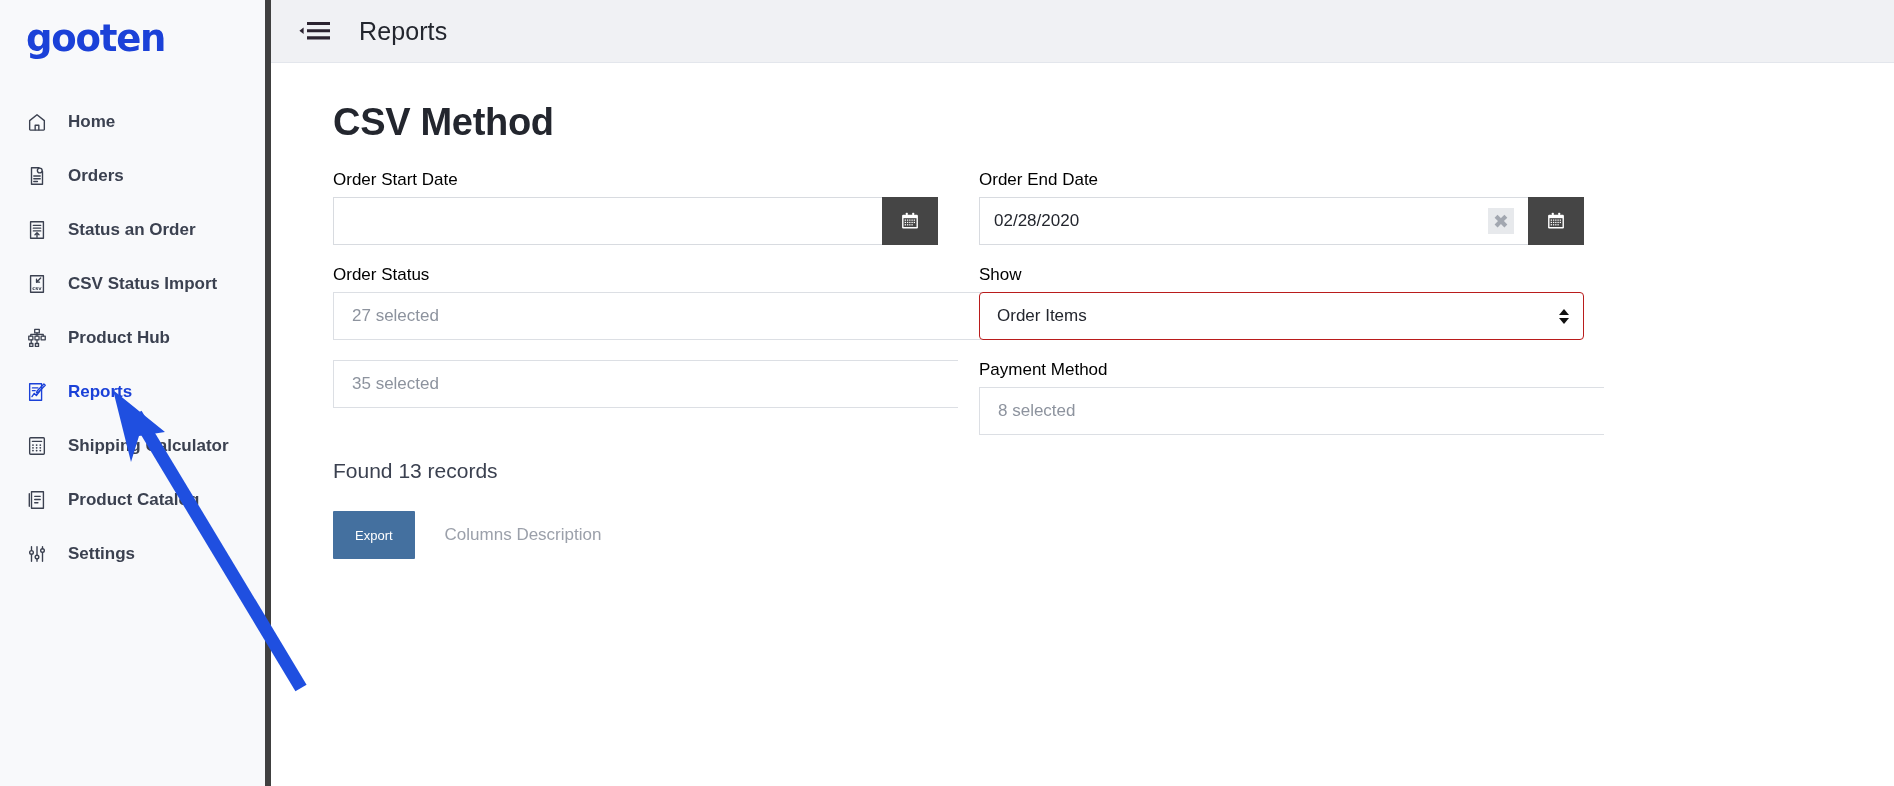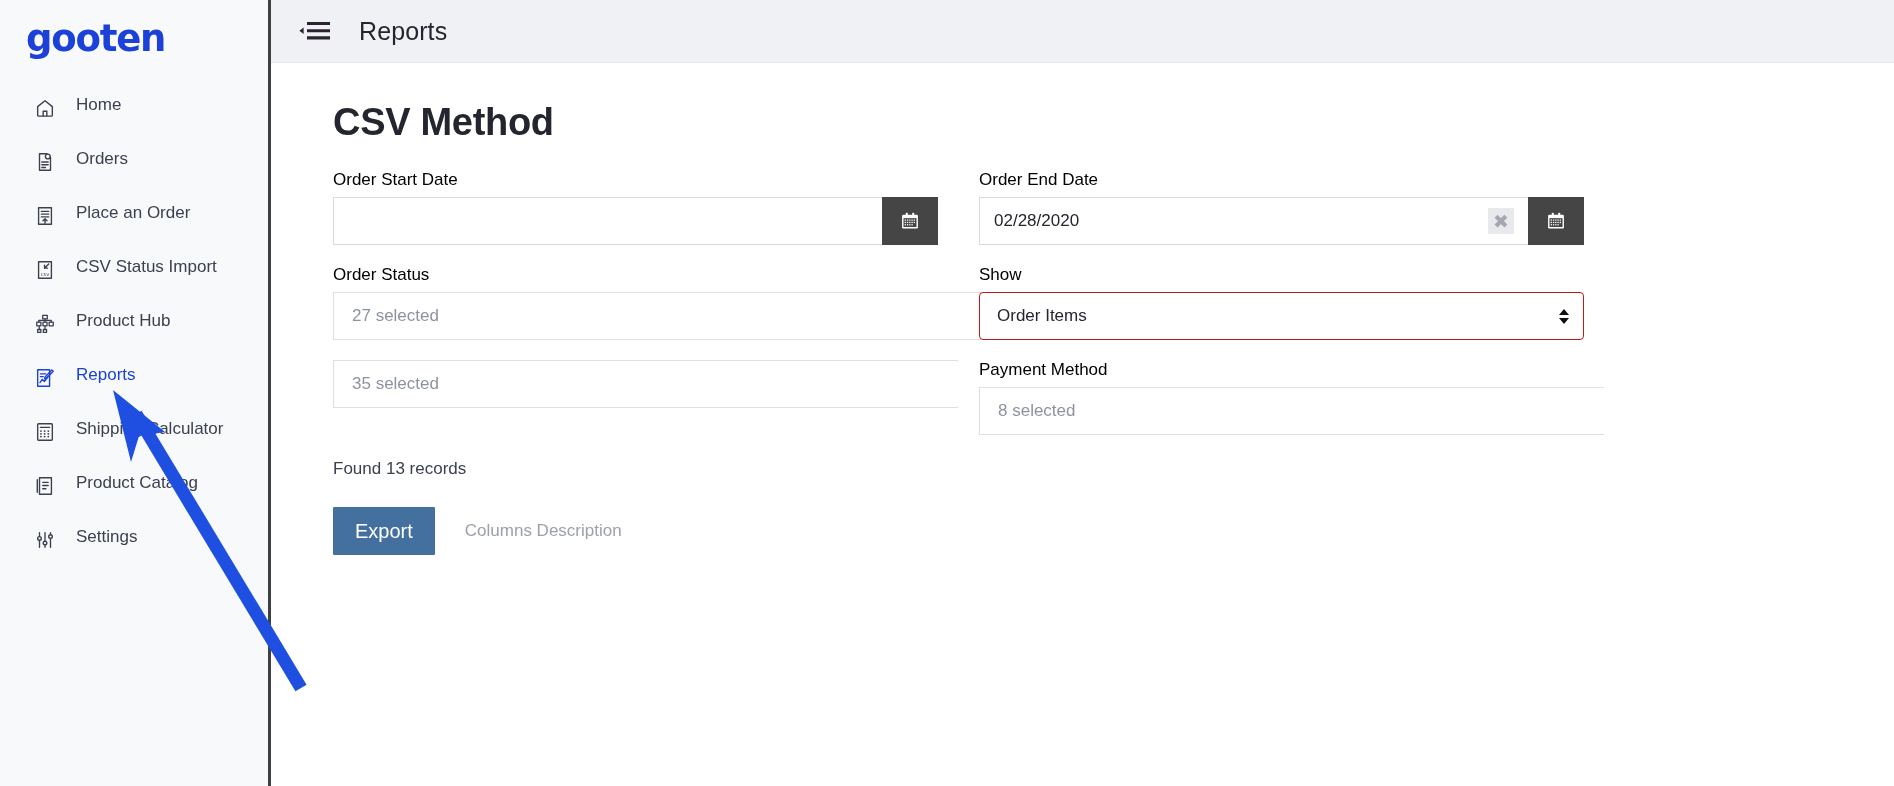--- a/index.html
+++ b/index.html
@@ -14,43 +14,45 @@
     position: relative;
     width: 1894px; height: 786px;
     display: flex;
   }
 
   
   .sidebar {
     width: 271px;
     height: 786px;
     background: #f8f9fb;
-    border-right: 3px solid #404040;
+    border-right: 6px solid #404040;
     flex: 0 0 271px;
     position: relative;
   }
   .logo {
     padding: 20px 0 0 26px;
     font-size: 37px;
     font-weight: bold;
     letter-spacing: -1.2px;
     color: #1b41d8;
     font-family: "DejaVu Sans", sans-serif;
     line-height: 1;
   }
   .nav {
     margin-top: 38px;
   }
   .nav-item {
     display: flex;
+    align-items: center;
     height: 54px;
-    padding-left: 32px;
+    padding-left: 24px;
     cursor: pointer;
     color: #3b4150;
     font-size: 17px;
+    font-weight: bold;
   }
   .nav-item .nav-icon {
     width: 26px; height: 26px;
     margin-right: 18px;
     display: flex; align-items: center; justify-content: center;
     flex: 0 0 26px;
   }
   .nav-item .nav-icon svg { display: block; }
   .nav-item.active { color: #1b41d8; }
   .nav-item.active .nav-icon svg { stroke: #1b41d8; }
@@ -209,34 +211,34 @@
     border-top: 6px solid #111;
   }
 
   
   .clip-row {
     height: 49px;
     overflow: hidden;
   }
 
   .records {
-    font-size: 17px;
+    font-size: 21px;
     color: #3b4150;
     margin-top: 23px;
   }
   .actions {
     display: flex;
     align-items: center;
     margin-top: 28px;
   }
   .export-btn {
     background: #44709f;
     color: #ffffff;
     border: none;
-    font-size: 20px;
+    font-size: 13px;
     padding: 0 22px;
     height: 48px;
     cursor: pointer;
     font-family: "Liberation Sans", sans-serif;
     border-radius: 1px;
   }
   .cols-desc {
     margin-left: 30px;
     color: #9ba0aa;
     font-size: 17px;
@@ -284,21 +286,21 @@
       </div>
 
       <div class="nav-item">
         <span class="nav-icon">
           <svg width="22" height="22" viewBox="0 0 24 24" fill="none" stroke="#3b4150" stroke-width="1.5" stroke-linecap="round" stroke-linejoin="round">
             <path d="M5 3h14v18H5z"></path>
             <path d="M8 7h8M8 10h8M8 13h8"></path>
             <path d="M12 20v-5M9.8 17.2 12 15l2.2 2.2"></path>
           </svg>
         </span>
-        <span class="nav-label">Place an Order</span>
+        <span class="nav-label">Status an Order</span>
       </div>
 
       <div class="nav-item">
         <span class="nav-icon">
           <svg width="22" height="22" viewBox="0 0 24 24" fill="none" stroke="#3b4150" stroke-width="1.5" stroke-linecap="round" stroke-linejoin="round">
             <path d="M5 3h14v18H5z"></path>
             <path d="M16 5.5 11.5 10M11.5 10h3.2M11.5 10V6.8"></path>
             <text x="12" y="18.5" font-size="5.6" fill="#3b4150" stroke="none" text-anchor="middle" font-family="DejaVu Sans">csv</text>
           </svg>
         </span>

